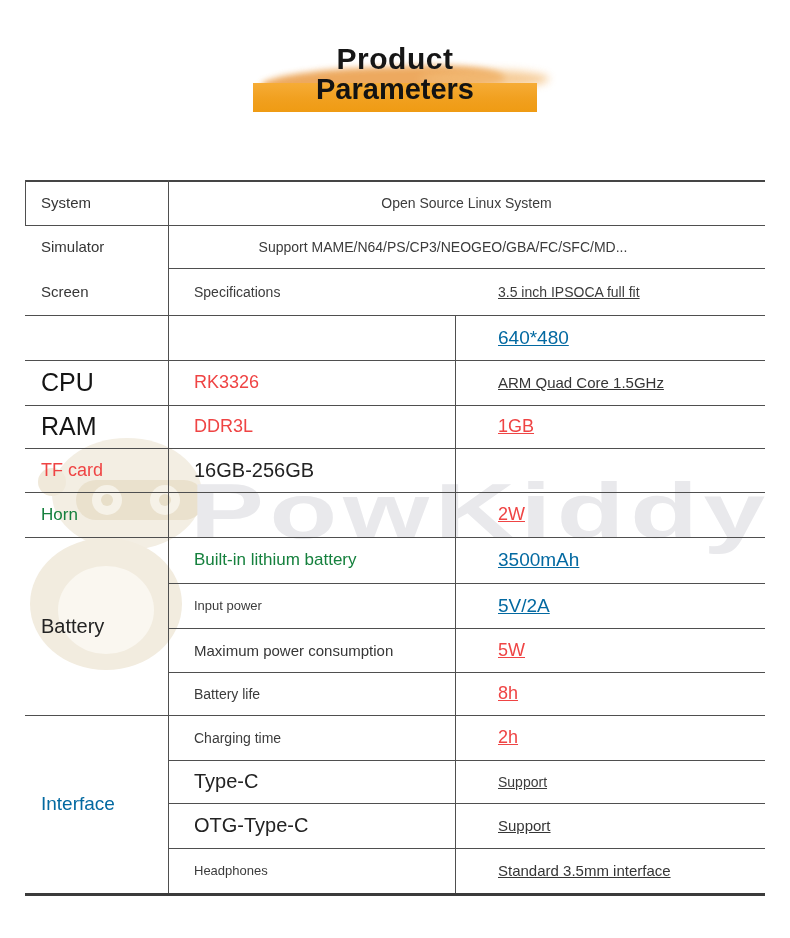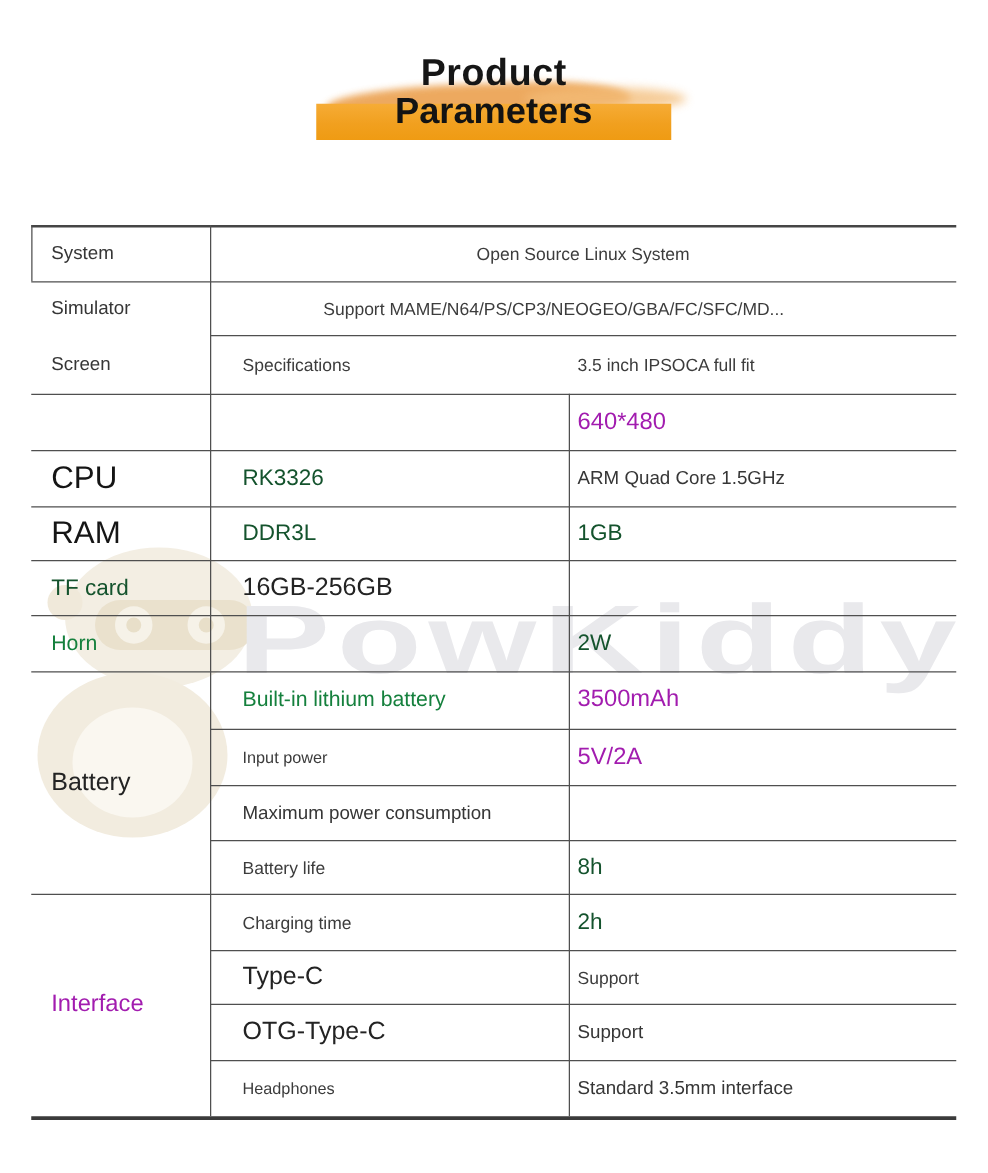--- a/index.html
+++ b/index.html
@@ -42,26 +42,26 @@
   .top-border{border-top:2px solid #454545;}
   .bottom-border{border-top:3px solid #3b3b3b;}
   .vl{position:absolute;width:0;border-left:1.5px solid #4f4f4f;}
   .v0{left:0;top:0;height:45px;}
   .v1{left:143px;top:0;height:713px;}
   .v2{left:430px;top:135px;height:578px;}
 
   .cell{position:absolute;display:flex;align-items:center;box-sizing:border-box;}
   .lc{left:0;width:143px;padding-left:16px;}
   .mc{left:143px;width:287px;padding-left:26px;}
-  .rc{left:416px;width:310px;padding-left:21px;}
+  .rc{left:452px;width:310px;padding-left:21px;text-decoration:underline;}
   .fc{left:143px;width:597px;justify-content:center;}
 
   .fs13{font-size:13px;color:#3c3c3c;} .fs14{font-size:14px;color:#3c3c3c;}
   .fs15{font-size:15px;color:#363636;} .fs17{font-size:17px;color:#15803d;}
-  .fs18{font-size:18px;color:#14532d;} .fs19{font-size:19px;color:#a21caf;}
+  .fs18{font-size:18px;color:#ef4444;} .fs19{font-size:19px;color:#0369a1;}
   .fs20{font-size:20px;color:#232323;} .fs25{font-size:25px;color:#151515;}
   .purple{color:#4a4457;}
   .wrap{white-space:normal;line-height:1.2;max-width:190px;}
   .simv{padding-right:95px;margin-left:24px;}
 </style>
 </head>
 <body>
 
 <div class="page">
 
@@ -133,20 +133,21 @@
     <div class="cell mc fs20" style="top:623px;height:45px">OTG-Type-C</div>
     <div class="cell mc fs13" style="top:668px;height:45px">Headphones</div>
 
     <div class="cell rc fs14" style="top:88px;height:47px">3.5 inch IPSOCA full fit</div>
     <div class="cell rc fs19" style="top:135px;height:45px">640*480</div>
     <div class="cell rc fs15" style="top:180px;height:45px">ARM Quad Core 1.5GHz</div>
     <div class="cell rc fs18" style="top:225px;height:43px">1GB</div>
     <div class="cell rc fs18" style="top:312px;height:45px">2W</div>
     <div class="cell rc fs19" style="top:357px;height:46px">3500mAh</div>
     <div class="cell rc fs19" style="top:403px;height:45px">5V/2A</div>
+    <div class="cell rc fs18" style="top:448px;height:44px">5W</div>
     <div class="cell rc fs18" style="top:492px;height:43px">8h</div>
     <div class="cell rc fs18" style="top:535px;height:45px">2h</div>
     <div class="cell rc fs14" style="top:580px;height:43px">Support</div>
     <div class="cell rc fs15" style="top:623px;height:45px">Support</div>
     <div class="cell rc fs15" style="top:668px;height:45px">
       <span class="wrap">Standard 3.5mm interface</span>
     </div>
 
   </div>
 </div>

